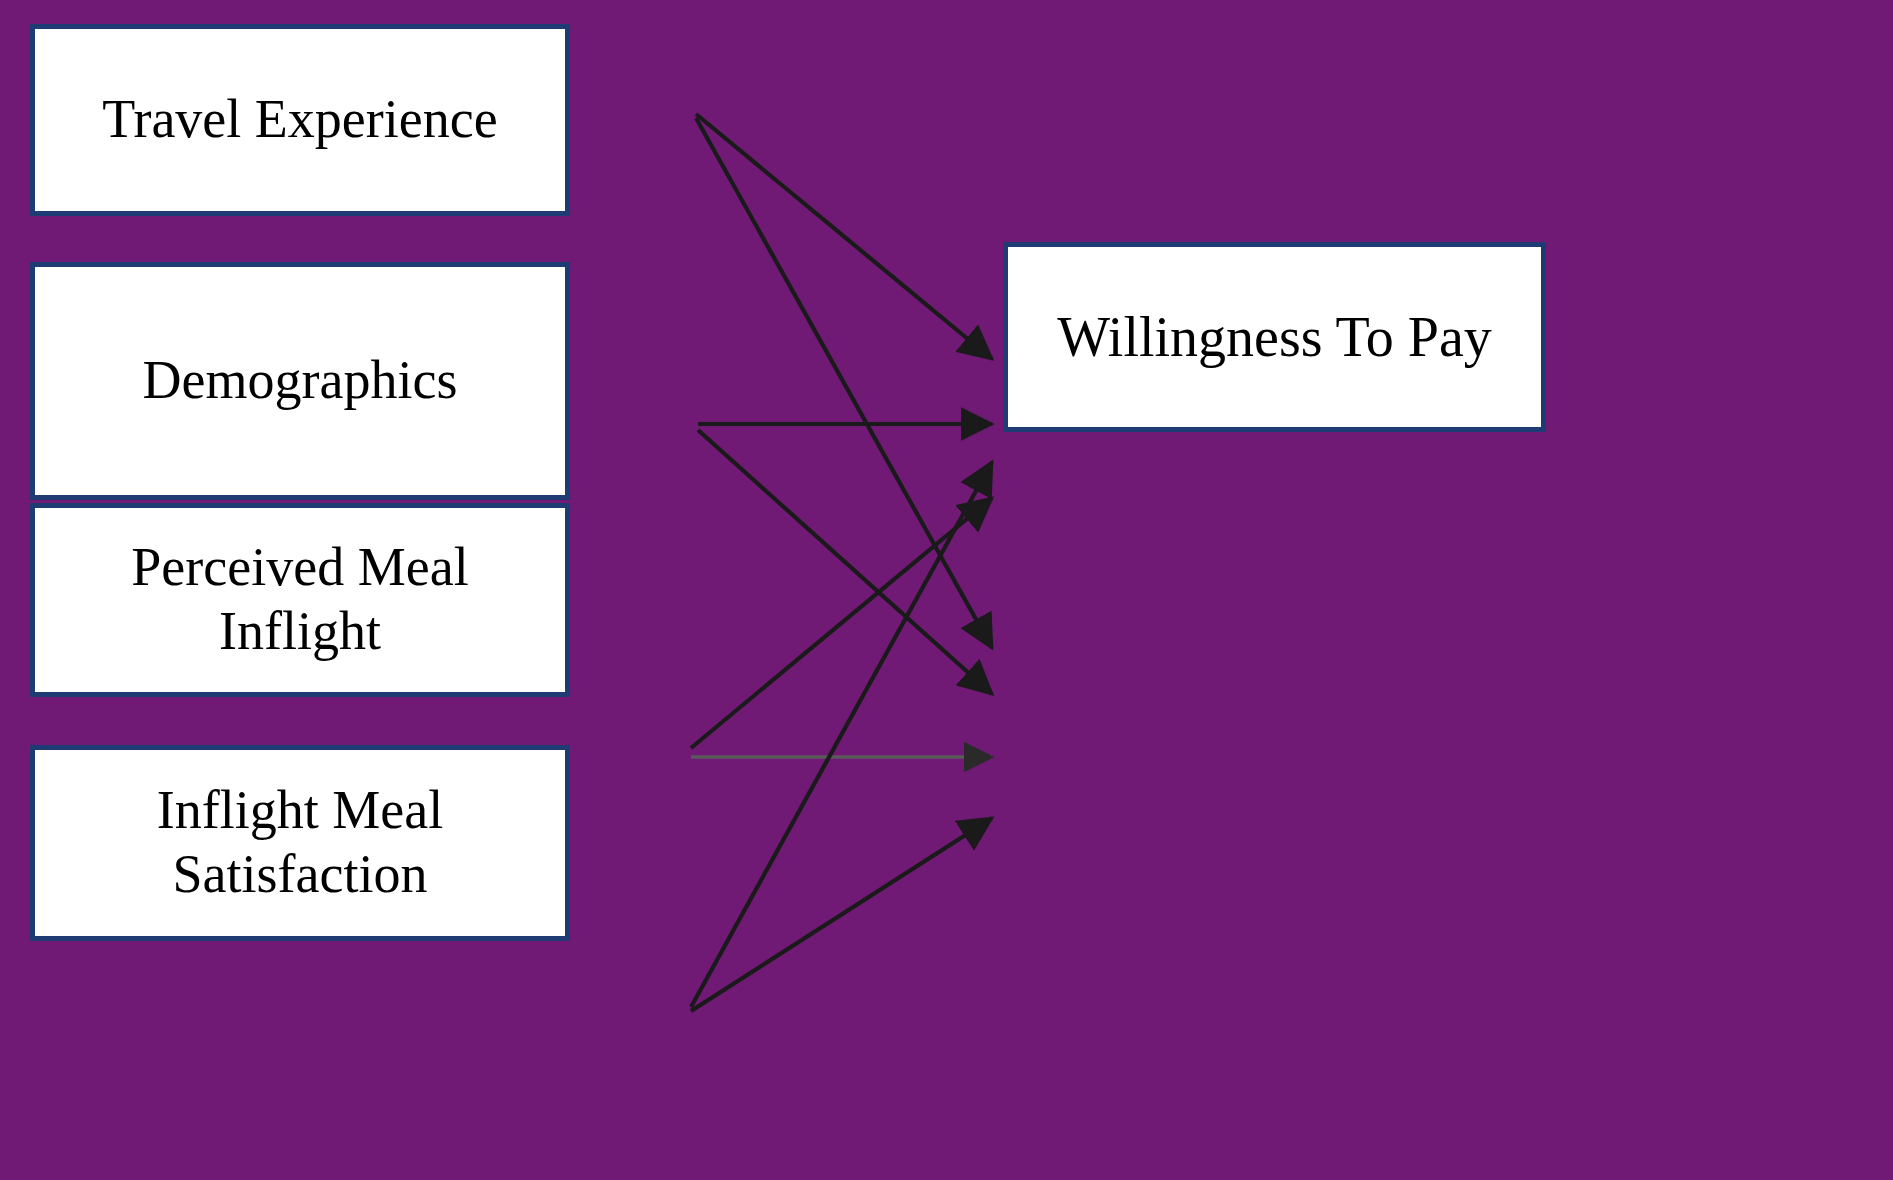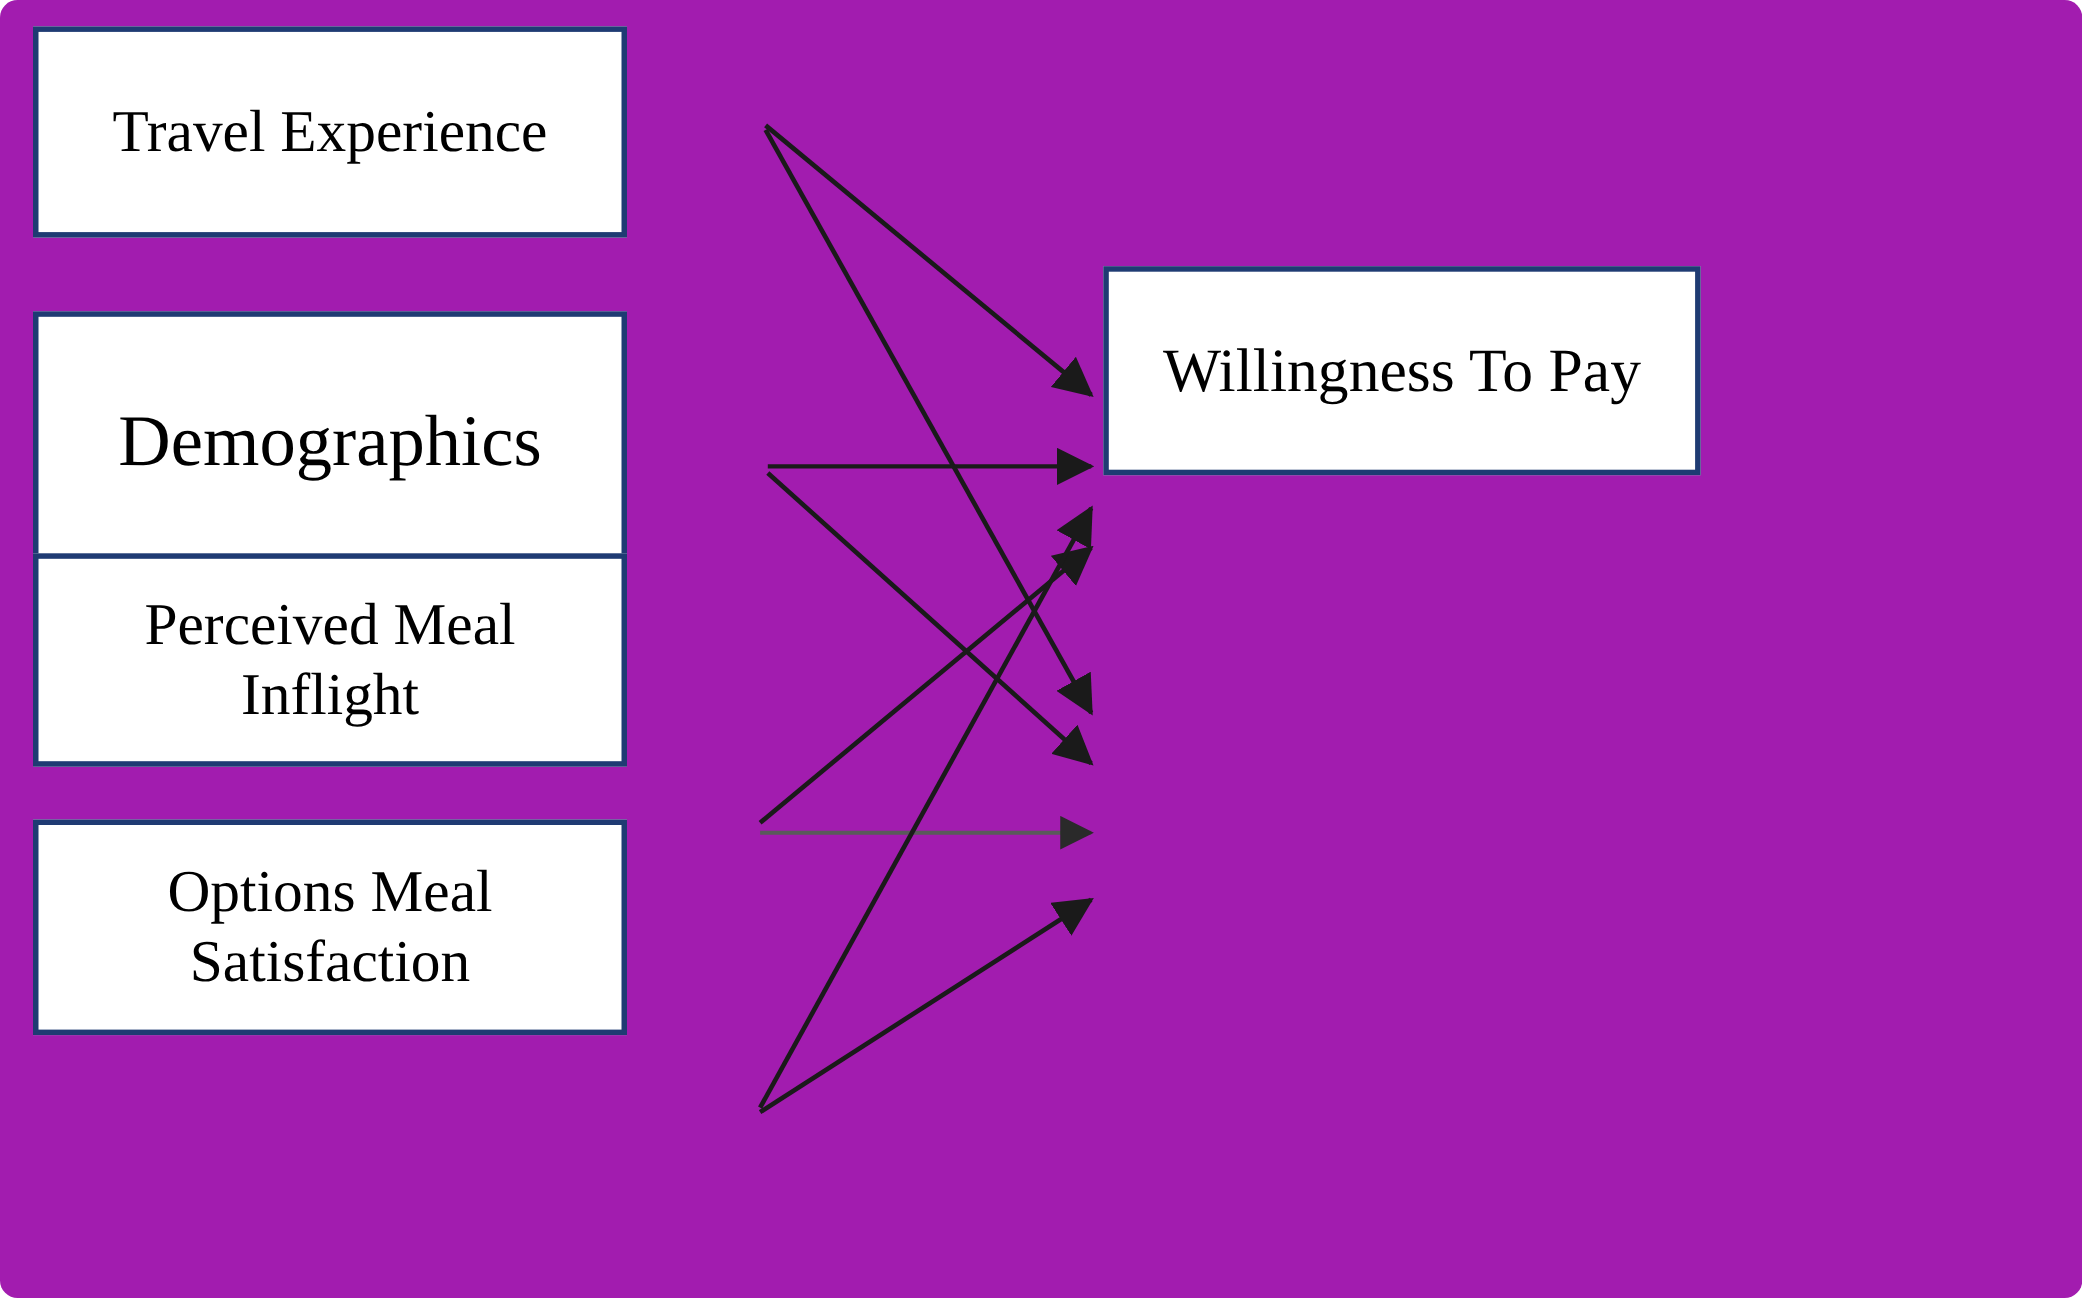--- a/index.html
+++ b/index.html
@@ -7,23 +7,22 @@
     padding: 0;
     background: #ffffff;
   }
   body {
     font-family: "Liberation Serif", "DejaVu Serif", serif;
   }
   #canvas {
     position: relative;
     width: 1893px;
     height: 1180px;
-    background: #a21caf;
+    background: #701a75;
     overflow: hidden;
-    border-radius: 16px;
   }
   .node-box {
     position: absolute;
     box-sizing: border-box;
     background: #ffffff;
     border: 5px solid #1f3b73;
     display: flex;
     align-items: center;
     justify-content: center;
     text-align: center;
@@ -36,22 +35,21 @@
     padding: 0 14px;
     white-space: pre-line;
   }
   
   #box-travel-experience {
     left: 30px;  top: 24px;   width: 540px; height: 192px;
     font-size: 54px;
   }
   #box-demographics {
     left: 30px;  top: 262px;  width: 540px; height: 238px;
-    font-size: 66px;
-    margin-top: 21px;
+    font-size: 54px;
   }
   #box-perceived-meal-options {
     left: 30px;  top: 503px;  width: 540px; height: 194px;
     font-size: 54px;
   }
   #box-inflight-meal-satisfaction {
     left: 30px;  top: 745px;  width: 540px; height: 196px;
     font-size: 54px;
   }
   
@@ -110,21 +108,21 @@
   <div class="node-box" id="box-demographics">
     <span class="node-label">Demographics</span>
   </div>
 
   <div class="node-box" id="box-perceived-meal-options">
     <span class="node-label">Perceived Meal
 Inflight</span>
   </div>
 
   <div class="node-box" id="box-inflight-meal-satisfaction">
-    <span class="node-label">Options Meal
+    <span class="node-label">Inflight Meal
 Satisfaction</span>
   </div>
 
   <div class="node-box" id="box-willingness-to-pay">
     <span class="node-label">Willingness To Pay</span>
   </div>
 
 
 </div>
 

